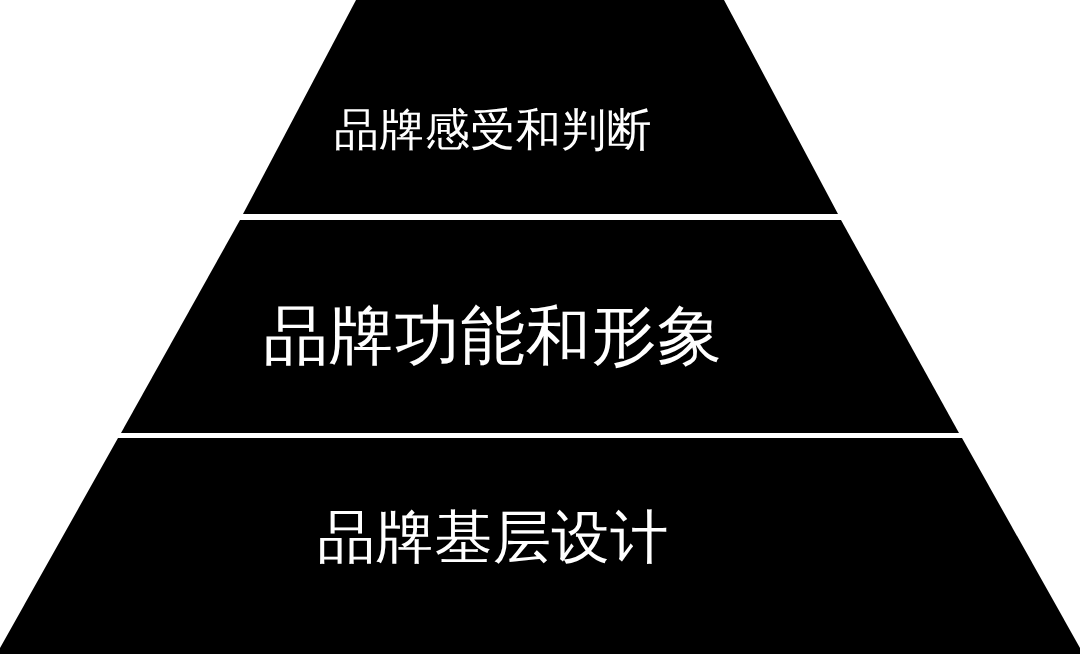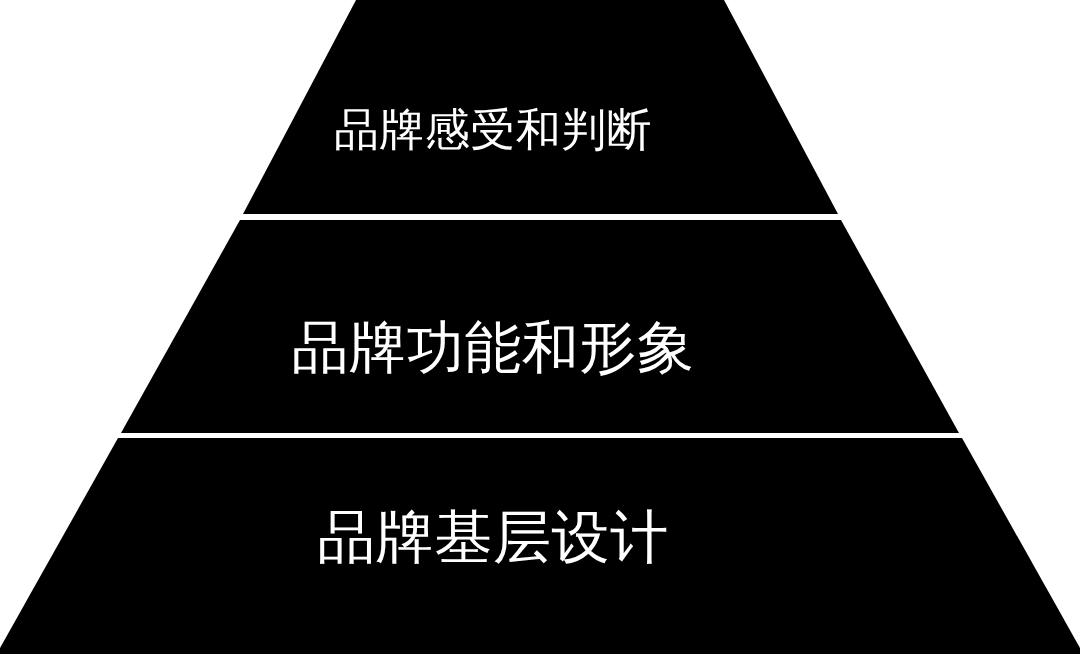--- a/index.html
+++ b/index.html
@@ -42,22 +42,22 @@
     letter-spacing: 0.01em;
     -webkit-font-smoothing: antialiased;
   }
 
   #tier-label-top {
     top: 107px;
     font-size: 45px;
   }
 
   #tier-label-middle {
-    top: 319px;
-    font-size: 57px;
+    top: 303px;
+    font-size: 65px;
   }
 
   #tier-label-bottom {
     top: 508px;
     font-size: 58px;
   }
 </style>
 </head>
 <body>
 

